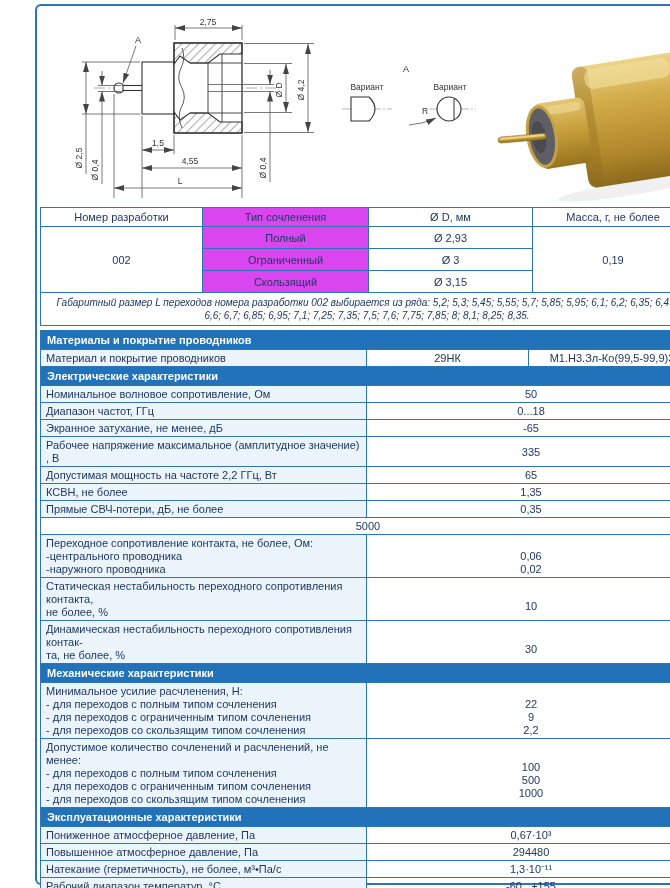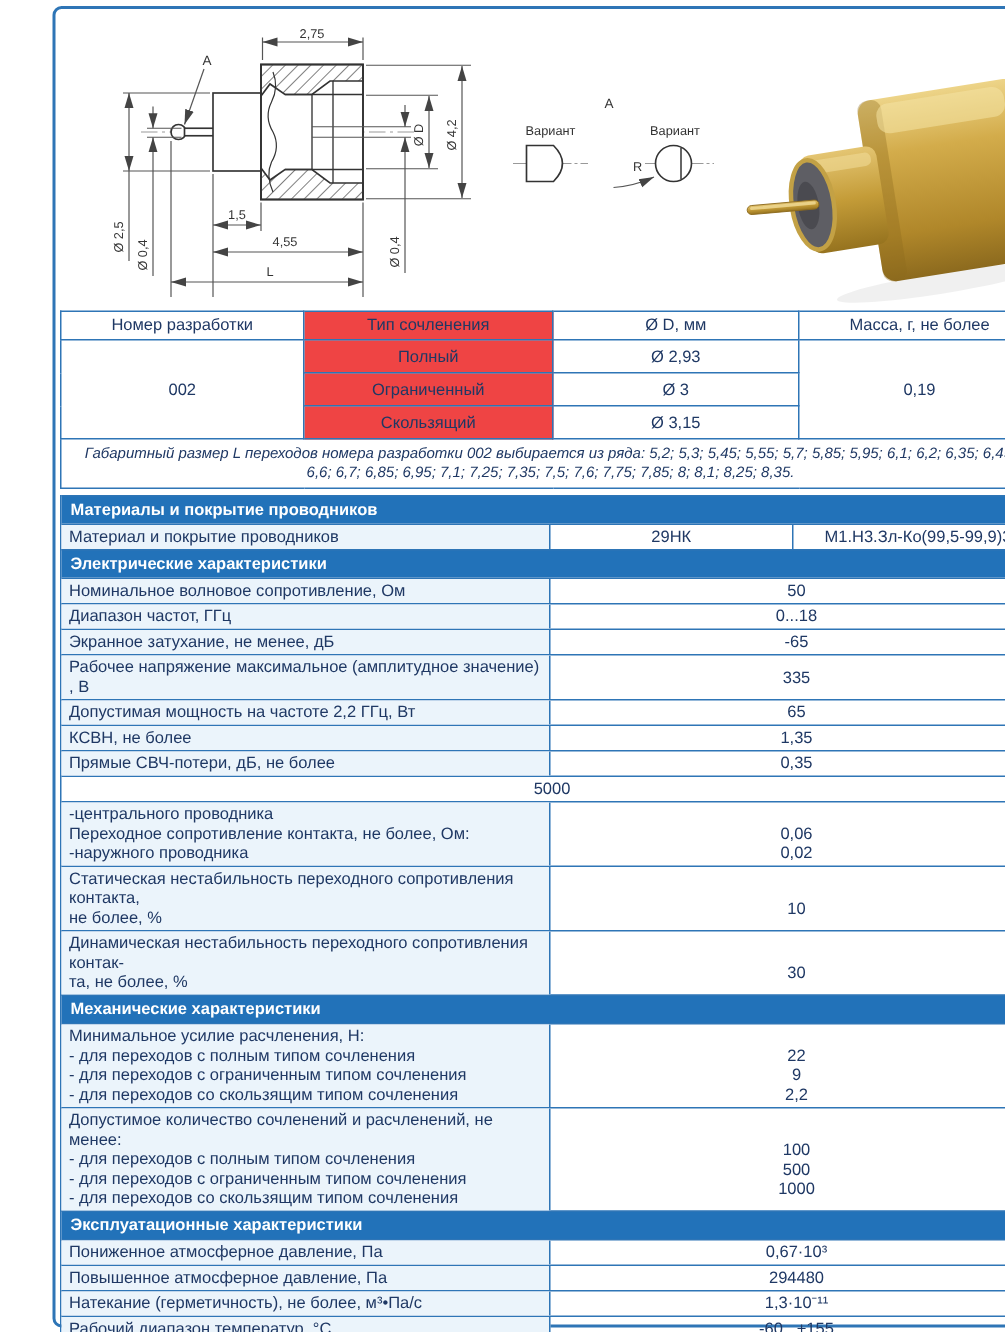--- a/index.html
+++ b/index.html
@@ -7,21 +7,21 @@
         font-family:"Liberation Sans",sans-serif;color:#1F3864;overflow:hidden;margin-left:32px;}
   .frame{position:absolute;left:3px;top:4px;right:6px;bottom:3px;
          border:2px solid #2E75B6;border-radius:6px;pointer-events:none;}
   .hdr{position:absolute;left:0;top:6px;width:670px;height:198px;}
   
   .t1{position:absolute;left:8px;top:207px;width:654px;border-collapse:collapse;table-layout:fixed;
       font-size:11px;color:#1F3864;}
   .t1 th,.t1 td{border:1.5px solid #2E75B6;text-align:center;vertical-align:middle;padding:1px 20px;}
   .t1 th{font-weight:normal;height:16px;}
   .t1 td{height:19px;}
-  .t1 .ltblue{background:#ef4444;}
+  .t1 .ltblue{background:#d946ef;}
   .t1 .note{height:auto;padding:3px 10px;line-height:13px;font-size:10px;font-style:italic;}
   
   .specs{position:absolute;left:8px;top:330px;width:654px;border:1.5px solid #2E75B6;border-top:none;
          font-size:11px;}
   .band{background:#2272B9;color:#ffffff;font-weight:bold;height:17px;line-height:17px;
         padding:1px 0 0 6px;border-top:1.5px solid #2E75B6;}
   .srow{display:flex;border-top:1.5px solid #2E75B6;align-items:stretch;}
   .srow .lbl{width:315px;background:#EBF4FB;padding:2px 5px 1px 5px;line-height:13px;
              border-right:1.5px solid #2E75B6;}
   .srow .val{flex:1;display:flex;flex-direction:column;justify-content:center;
@@ -253,22 +253,22 @@
           <div class="ln">0,35</div>
         </div>
       </div>
       <div class="srow">
         <div class="val">
           <div class="ln">5000</div>
         </div>
       </div>
       <div class="srow">
         <div class="lbl">
+          <div class="ln">Переходное сопротивление контакта, не более, Ом:</div>
           <div class="ln">-центрального проводника</div>
-          <div class="ln">Переходное сопротивление контакта, не более, Ом:</div>
           <div class="ln">-наружного проводника</div>
         </div>
         <div class="val">
           <div class="ln"></div>
           <div class="ln">0,06</div>
           <div class="ln">0,02</div>
         </div>
       </div>
       <div class="srow">
         <div class="lbl">

